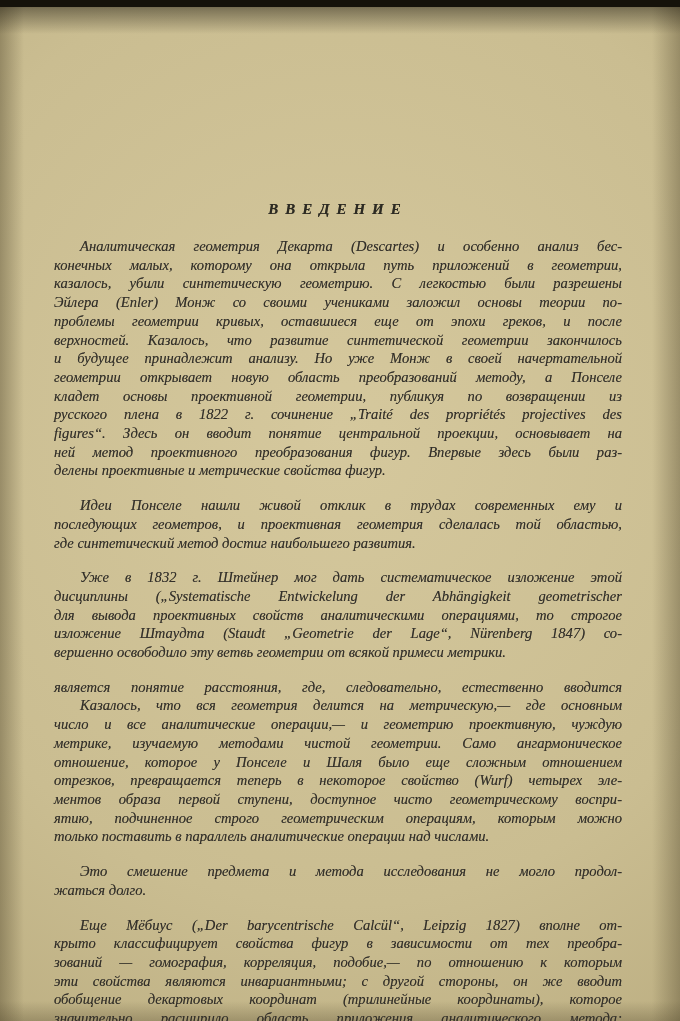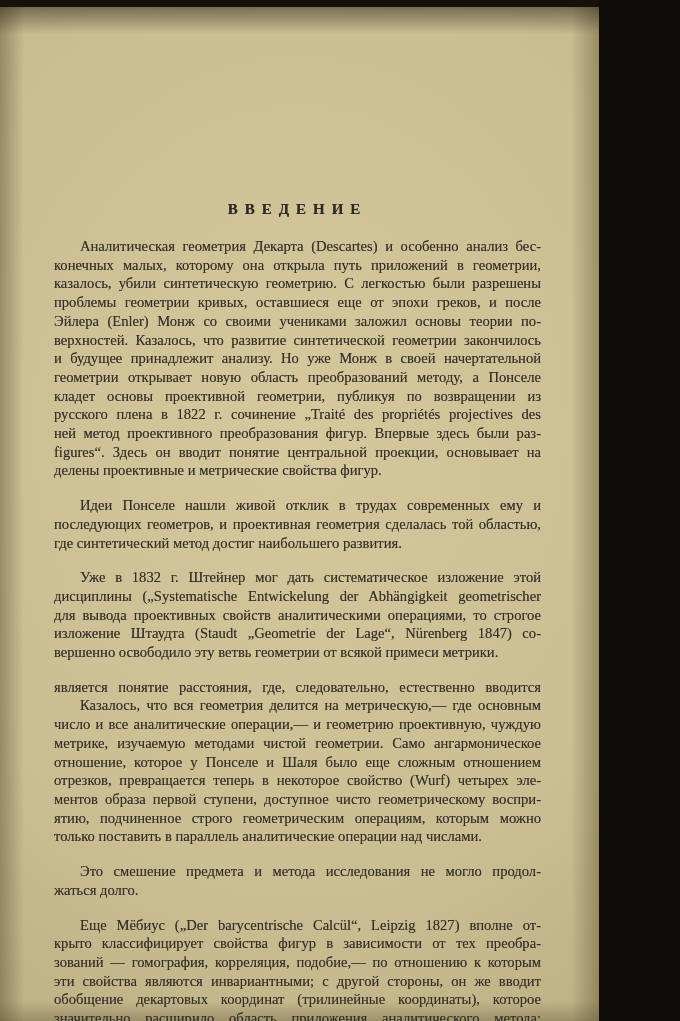--- a/index.html
+++ b/index.html
@@ -2,32 +2,33 @@
 <html lang="ru"><head>
 <meta charset="utf-8">
 <style>
   html, body {
     margin: 0;
     padding: 0;
     background: #0e0c07;
   }
   .page {
     position: relative;
-    width: 599px;
+    width: 680px;
     height: 1021px;
     overflow: hidden;
     background-color: #c8bb8f;
     background-image:
       linear-gradient(180deg, rgba(26,22,12,0.85) 0px, rgba(26,22,12,0.45) 8px, rgba(26,22,12,0.0) 34px),
       linear-gradient(90deg,  rgba(74,64,38,0.40) 0px, rgba(74,64,38,0.0) 24px),
       linear-gradient(270deg, rgba(74,64,38,0.38) 0px, rgba(74,64,38,0.0) 28px),
       linear-gradient(0deg,   rgba(74,64,38,0.30) 0px, rgba(74,64,38,0.0) 20px),
       radial-gradient(ellipse 120% 85% at 50% 42%, #d5c89d 0%, #cabd91 55%, #b4a679 100%);
     font-family: "Liberation Serif", "DejaVu Serif", serif;
     color: #33302a;
+    font-style: italic;
   }
   .scan-top-edge {
     position: absolute;
     top: 0; left: 0;
     width: 100%;
     height: 7px;
     background: #15120a;
   }
   .content {
     position: relative;
@@ -63,29 +64,29 @@
 
 <div class="page">
   <div class="scan-top-edge"></div>
   <div class="content">
     <h1 class="heading">ВВЕДЕНИЕ</h1>
     <div class="text-block">
         <p class="para">
           <span class="line first">Аналитическая геометрия Декарта (Descartes) и особенно анализ бес-</span>
           <span class="line">конечных малых, которому она открыла путь приложений в геометрии,</span>
           <span class="line">казалось, убили синтетическую геометрию. С легкостью были разрешены</span>
+          <span class="line">Эйлера (Enler) Монж со своими учениками заложил основы теории по-</span>
           <span class="line">проблемы геометрии кривых, оставшиеся еще от эпохи греков, и после</span>
-          <span class="line">Эйлера (Enler) Монж со своими учениками заложил основы теории по-</span>
           <span class="line">верхностей. Казалось, что развитие синтетической геометрии закончилось</span>
           <span class="line">и будущее принадлежит анализу. Но уже Монж в своей начертательной</span>
           <span class="line">геометрии открывает новую область преобразований методу, а Понселе</span>
           <span class="line">кладет основы проективной геометрии, публикуя по возвращении из</span>
           <span class="line">русского плена в 1822 г. сочинение „Traité des propriétés projectives des</span>
+          <span class="line">figures“. Здесь он вводит понятие центральной проекции, основывает на</span>
           <span class="line">ней метод проективного преобразования фигур. Впервые здесь были раз-</span>
-          <span class="line">figures“. Здесь он вводит понятие центральной проекции, основывает на</span>
           <span class="line last">делены проективные и метрические свойства фигур.</span>
         </p>
         <p class="para">
           <span class="line first">Идеи Понселе нашли живой отклик в трудах современных ему и</span>
           <span class="line">последующих геометров, и проективная геометрия сделалась той областью,</span>
           <span class="line last">где синтетический метод достиг наибольшего развития.</span>
         </p>
         <p class="para">
           <span class="line first">Уже в 1832 г. Штейнер мог дать систематическое изложение этой</span>
           <span class="line">дисциплины („Systematische Entwickelung der Abhängigkeit geometrischer</span>

